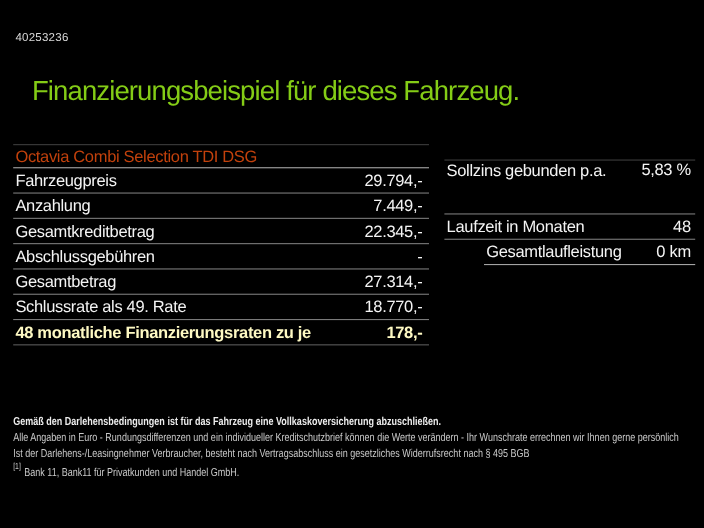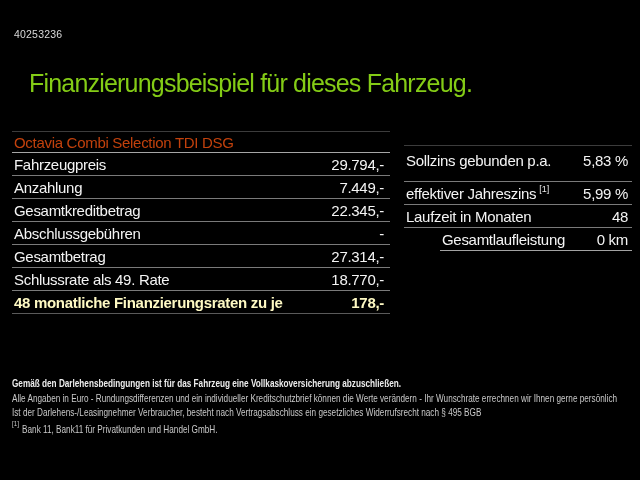--- a/index.html
+++ b/index.html
@@ -33,21 +33,21 @@
     border-bottom:1px solid #7a7a7a;
   }
   .row .lbl { padding-left:2px; white-space:nowrap; }
   .row .val { padding-right:6px; white-space:nowrap; }
   .rate-row { font-weight:bold; color:#fef9c3; border-bottom:1px solid #5a5a5a; }
 
   .cond-table {
     position:absolute; left:404px; top:145px; width:228px;
     border-top:1px solid #3c3c3c; font-size:15px; letter-spacing:-0.3px;
   }
-  .cond-table .row:first-child { height:29px; align-items:center; padding-bottom:6px; box-sizing:content-box; }
+  .cond-table .row:first-child { height:29px; align-items:flex-start; padding-bottom:19px; box-sizing:content-box; }
   .cond-table .row:last-child { border-bottom:1px solid #a3a3a3;margin-left:36px; }
   .cond-table .row .val { padding-right:4px; }
   .sup-ref {
     font-size:9px; letter-spacing:0; position:relative; top:-1px; margin-left:3px; color:#e8e8e8;
   }
 
   
   .f-line {
     position:absolute; left:12px; white-space:nowrap;
     font-size:10.5px; line-height:12px; color:#c9c9c9;
@@ -97,24 +97,20 @@
       <span class="val">178,-</span>
     </div>
   </div>
 
   <div class="cond-table">
     <div class="row">
       <span class="lbl"><span>Sollzins gebunden p.a.</span><sup class="sup-ref"></sup></span>
       <span class="val">5,83 %</span>
     </div>
     <div class="row">
-      <span class="lbl"><span>effektiver Jahreszins</span><sup class="sup-ref">[1]</sup></span>
-      <span class="val">5,99 %</span>
-    </div>
-    <div class="row">
       <span class="lbl"><span>Laufzeit in Monaten</span><sup class="sup-ref"></sup></span>
       <span class="val">48</span>
     </div>
     <div class="row">
       <span class="lbl"><span>Gesamtlaufleistung</span><sup class="sup-ref"></sup></span>
       <span class="val">0 km</span>
     </div>
   </div>
 
   <div class="f-line f-bold" style="top:377px;">Gemäß den Darlehensbedingungen ist für das Fahrzeug eine Vollkaskoversicherung abzuschließen.</div>

